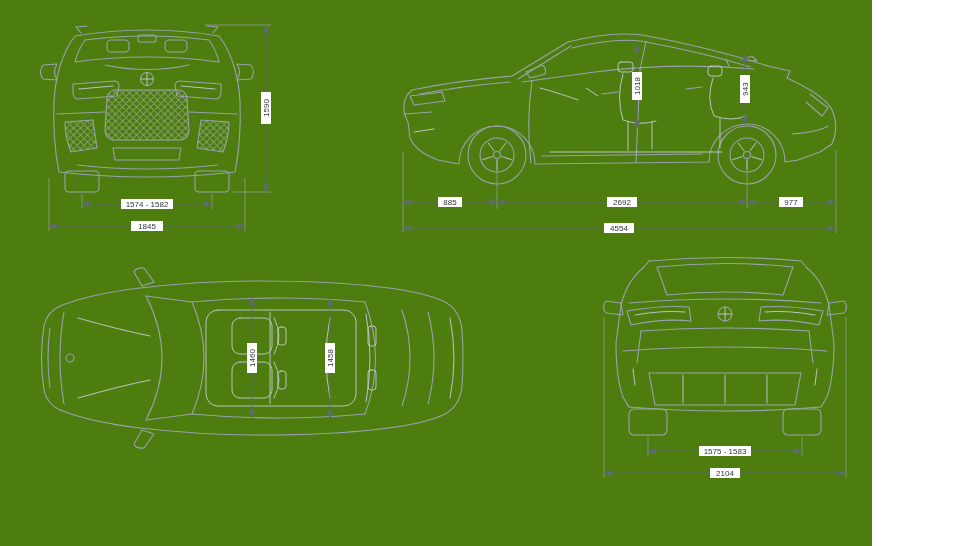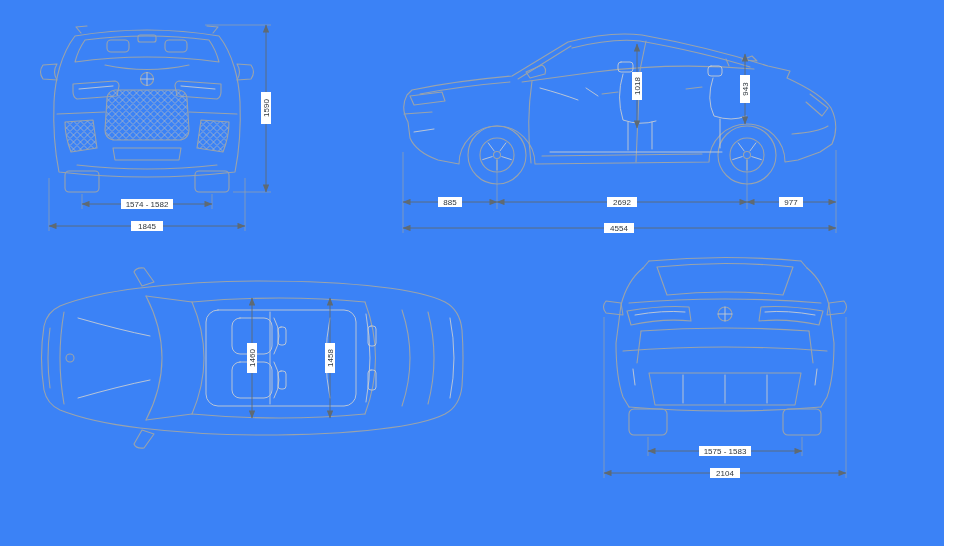--- a/index.html
+++ b/index.html
@@ -1,17 +1,17 @@
 <!DOCTYPE html>
 <html><head>
 <meta charset="utf-8">
 <title>Vehicle Dimensions</title>
 <style>
   html,body{margin:0;padding:0;background:#fff;}
-  .canvas{position:relative;width:944px;height:546px;background:#3b82f6;overflow:hidden;
+  .canvas{position:relative;width:872px;height:546px;background:#4d7c0f;overflow:hidden;
           font-family:"Liberation Sans", sans-serif;}
   .view{position:absolute;}
   .c  {fill:none;stroke:#9aa3ab;stroke-width:1.1;stroke-linecap:round;stroke-linejoin:round;}
   .cl {fill:none;stroke:#c6cცd2;stroke-width:0.9;stroke-linecap:round;stroke-linejoin:round;}
   .cl {stroke:#c6ccd2;}
   .meshfill{fill:url(#mesh);stroke:#9aa3ab;stroke-width:1.1;stroke-linejoin:round;}
   .dim{stroke:#5f6a73;stroke-width:0.9;fill:none;}
   .arrow2{marker-start:url(#dimarrow);marker-end:url(#dimarrow);}
   .ext{stroke:#9aa3ab;stroke-width:0.7;fill:none;}
   .lbl{font:8px "Liberation Sans", sans-serif;fill:#2e363d;}

